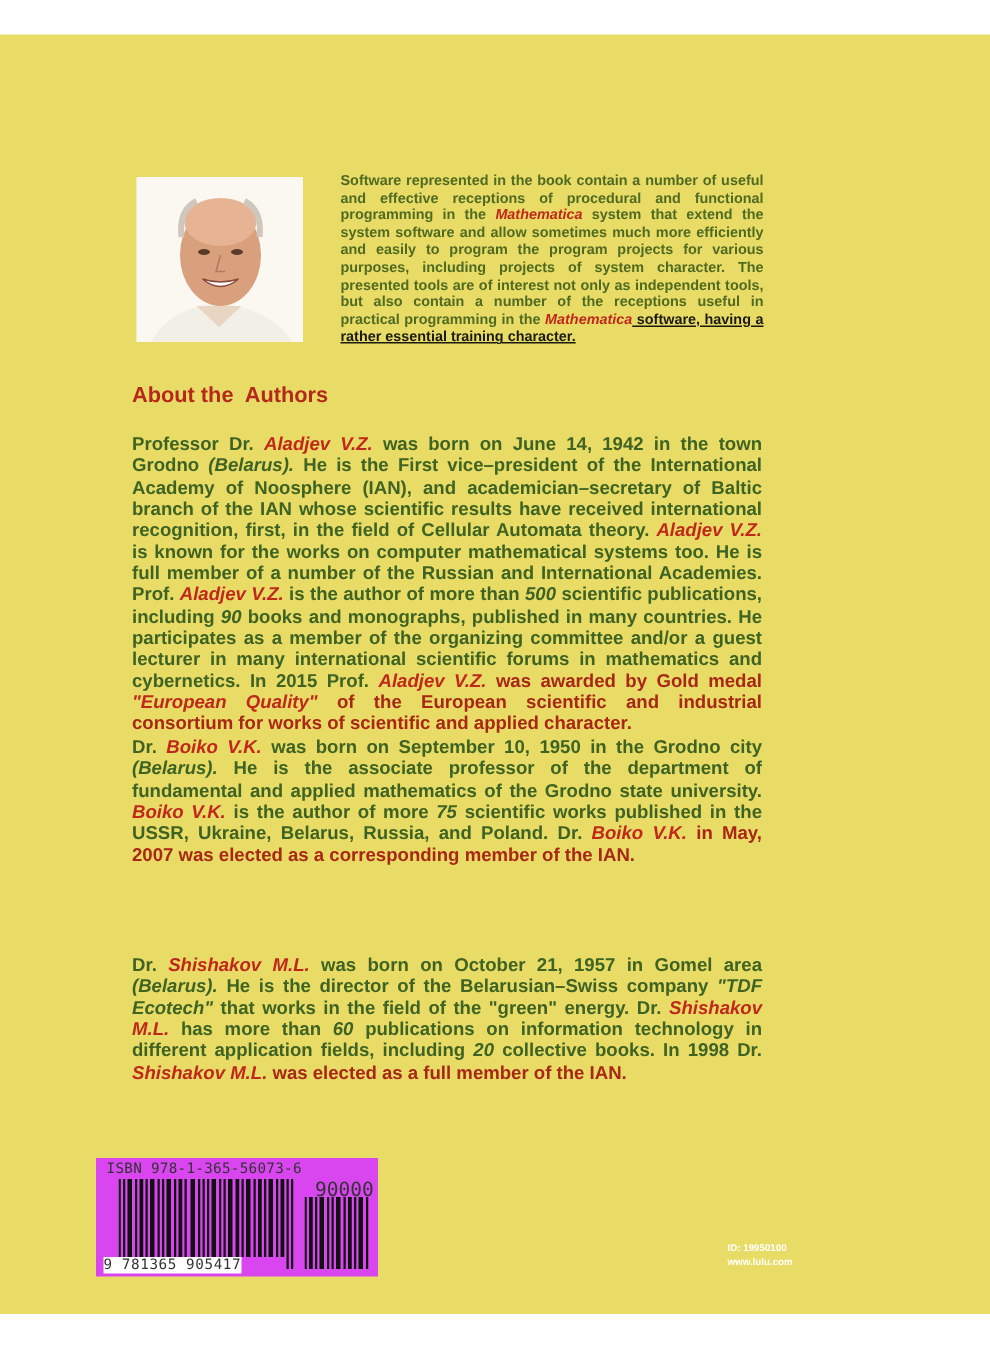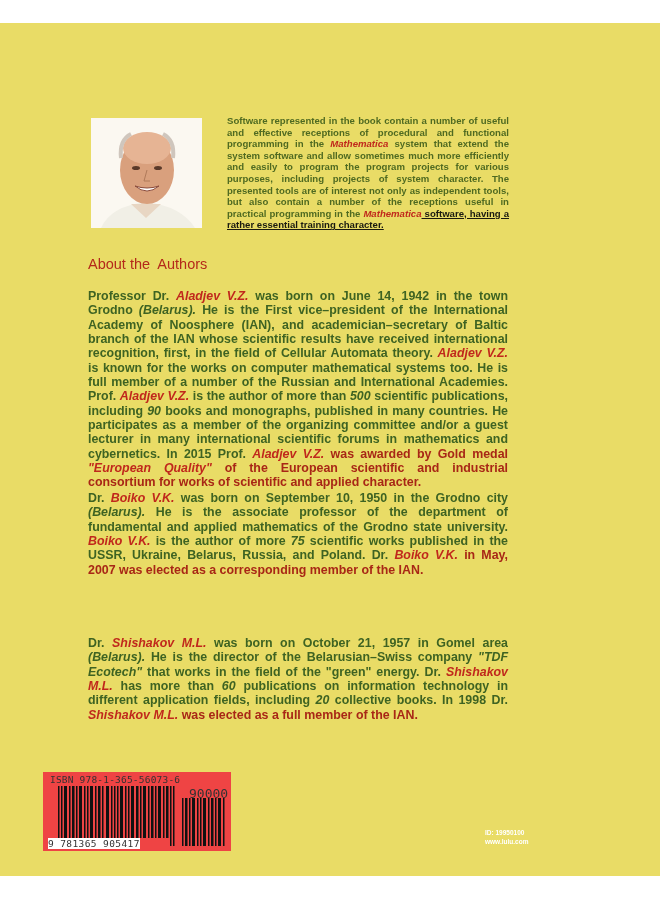--- a/index.html
+++ b/index.html
@@ -19,34 +19,34 @@
     .blurb {
       position: absolute; left: 227px; top: 115px; width: 282px;
       font-size: 9.6px; line-height: 11.6px; font-weight: bold;
       color: #4f6a21; text-align: justify;
     }
     .blurb .dark { color: #1a1a10; text-decoration: underline; }
     .red { color: #c0281c; font-style: italic; }
     .redb { color: #a82716; margin-top: 28px; }
     .heading {
       position: absolute; left: 88px; top: 256px;
-      font-size: 14.5px; font-weight: normal; color: #b4291a; white-space: pre;
+      font-size: 14.5px; font-weight: bold; color: #b4291a; white-space: pre;
     }
     .para {
       position: absolute; left: 88px; width: 420px;
       font-size: 12.4px; line-height: 14.35px; font-weight: bold;
       color: #3e6322; text-align: justify;
     }
     .para .it { font-style: italic; }
     .p1 { top: 289px; }
     .p2 { top: 491px; }
     .p3 { top: 636px; }
     .barcode {
-      position: absolute; left: 43px; top: 772px; width: 188px; height: 79px;
-      background: #ef4444;
+      position: absolute; left: 64px; top: 772px; width: 188px; height: 79px;
+      background: #d946ef;
     }
     .isbn-text {
       position: absolute; left: 7px; top: 2px;
       font-family: "DejaVu Sans Mono", monospace; font-size: 9.5px; color: #333;
       letter-spacing: 0.2px;
     }
     .price-text {
       position: absolute; left: 146px; top: 14px;
       font-family: "DejaVu Sans Mono", monospace; font-size: 13px; color: #333;
     }

